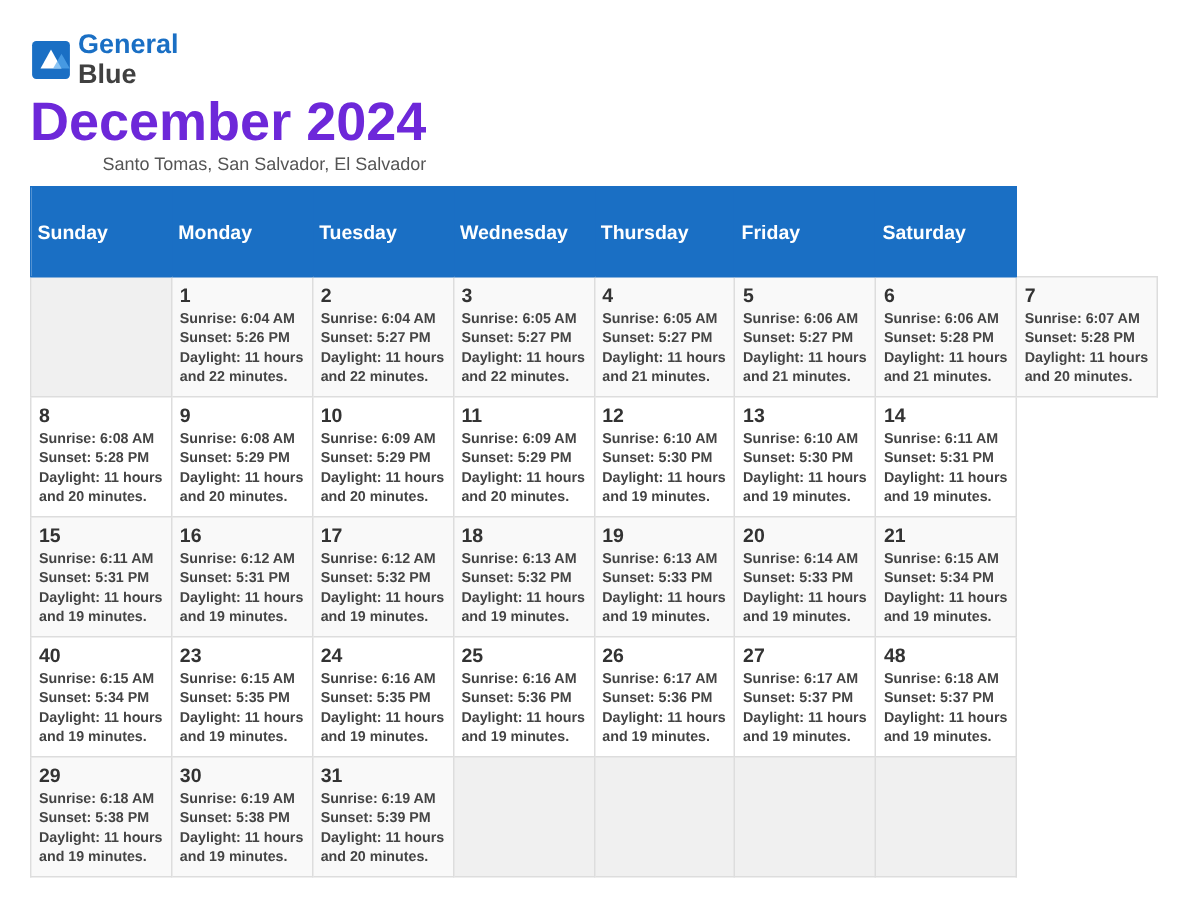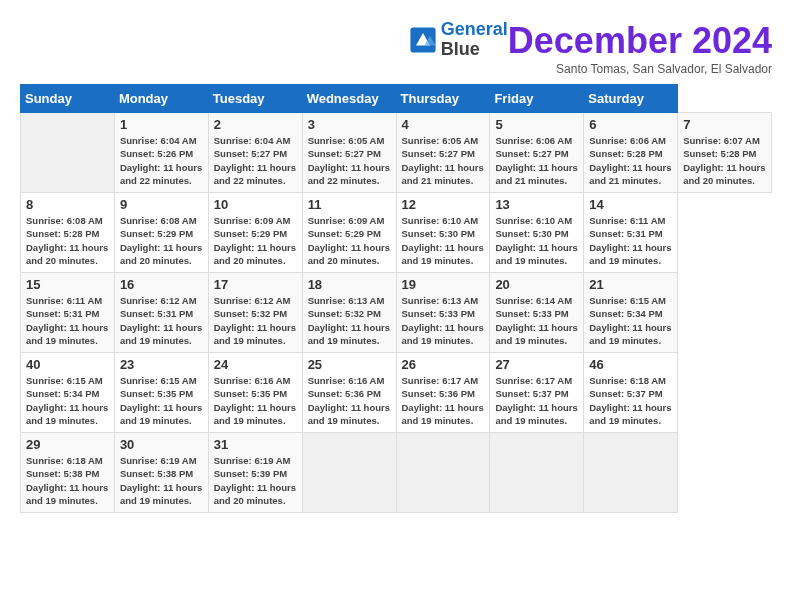--- a/index.html
+++ b/index.html
@@ -8,20 +8,21 @@
       background: #fff;
       width: 792px;
       min-height: 612px;
       padding: 20px;
     }
     .header {
       display: flex;
       justify-content: flex-end;
       align-items: flex-start;
       margin-bottom: 8px;
+      flex-direction: column;
     }
     .logo {
       display: flex;
       align-items: center;
       gap: 4px;
     }
     .logo-text {
       font-size: 18px;
       font-weight: bold;
       color: #333;
@@ -49,21 +50,21 @@
     table {
       width: 100%;
       border-collapse: collapse;
       table-layout: fixed;
     }
     thead tr th {
       background-color: #1a6fc4;
       color: #fff;
       font-size: 13px;
       font-weight: bold;
-      padding: 6px 4px;
+      padding: 22px 4px;
       text-align: left;
       border: 1px solid #1a6fc4;
     }
     tbody tr td {
       vertical-align: top;
       font-size: 10px;
       color: #333;
       padding: 4px 5px;
       border: 1px solid #ddd;
       height: 80px;
@@ -340,21 +341,21 @@
         </td>
         <td>
           <span class="day-num">27</span>
 <div class="day-info">
   Sunrise: 6:17 AM<br>
   Sunset: 5:37 PM<br>
   Daylight: 11 hours and 19 minutes.
 </div>
         </td>
         <td>
-          <span class="day-num">46</span>
+          <span class="day-num">48</span>
 <div class="day-info">
   Sunrise: 6:18 AM<br>
   Sunset: 5:37 PM<br>
   Daylight: 11 hours and 19 minutes.
 </div>
         </td>
       </tr>
       <tr>
         <td>
           <span class="day-num">29</span>

